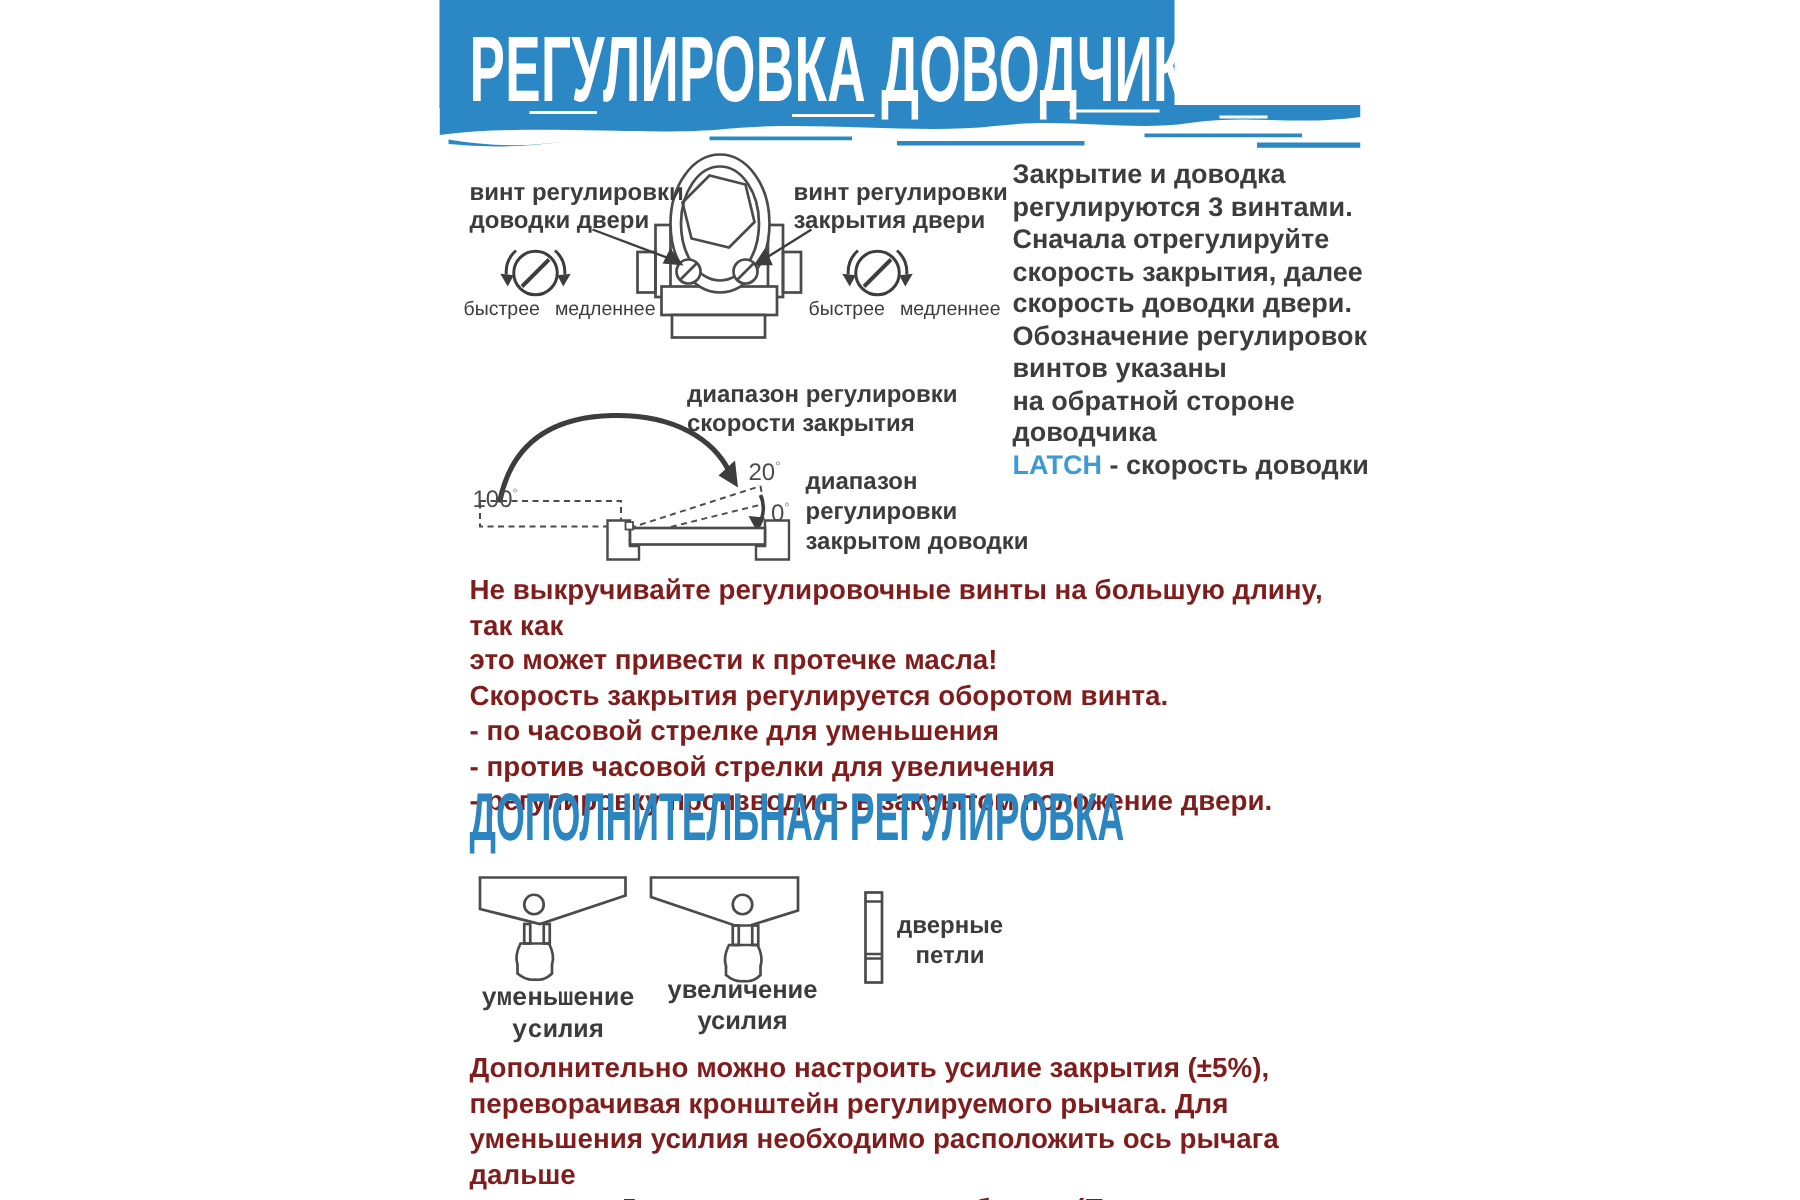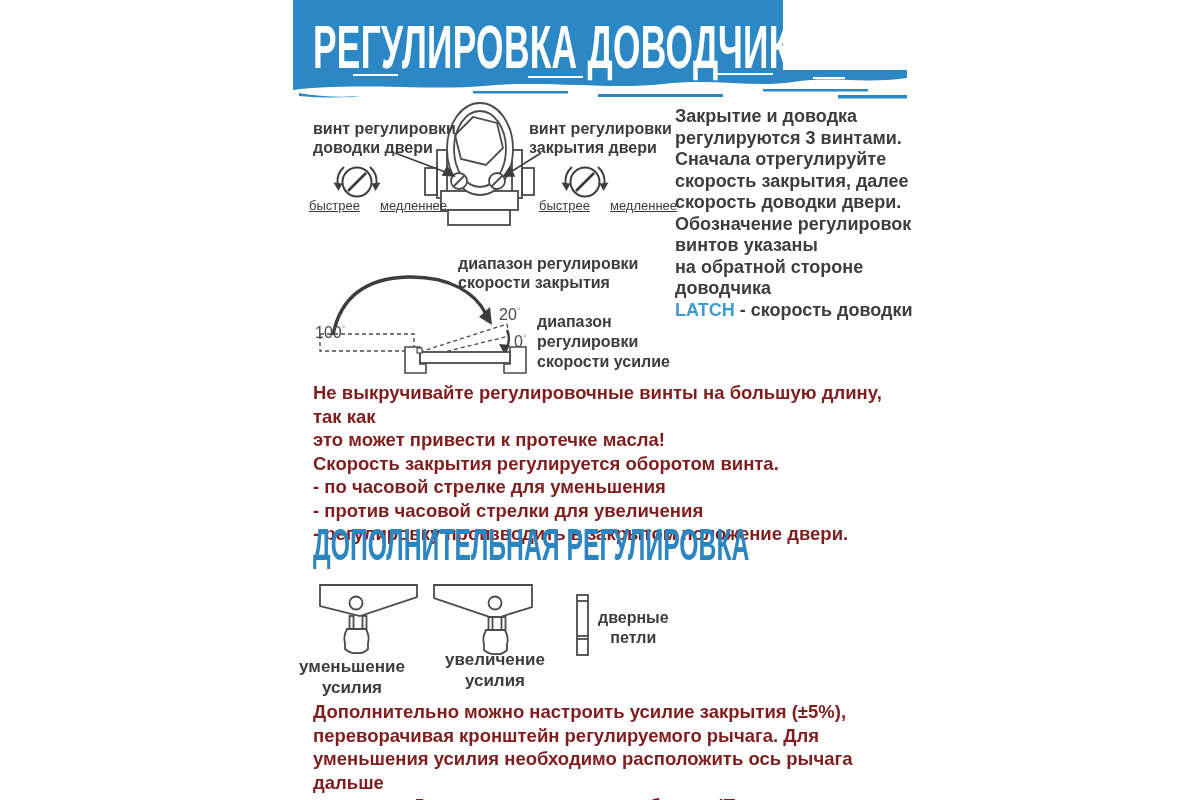--- a/index.html
+++ b/index.html
@@ -16,21 +16,21 @@
          white-space:nowrap;letter-spacing:0.5px;}
 
   
   .fig1{position:absolute;left:293px;top:95px;width:614px;height:150px;}
   .fig2{position:absolute;left:293px;top:248px;width:614px;height:132px;}
   .fig3{position:absolute;left:293px;top:575px;width:614px;height:125px;}
   .fig-svg{position:absolute;left:0;top:0;}
 
   .lbl{position:absolute;font-size:16px;line-height:19px;font-weight:700;color:#3c3c3c;}
   .lbl-sm{position:absolute;font-size:13px;font-weight:400;color:#3c3c3c;}
-  .speed{display:flex;gap:20px;text-decoration:underline;}
+  .speed{display:flex;gap:10px;}
   .deg{position:absolute;font-size:16px;font-weight:400;color:#4a4a4a;}
   .deg sup{font-size:9px;color:#8a8a8a;}
   .fig-cap{position:absolute;font-size:17px;line-height:21px;font-weight:700;
            color:#3c3c3c;text-align:center;}
   .fig-cap-left{text-align:center;font-size:16px;line-height:20px;}
 
   
   .right-panel{position:absolute;left:675px;top:106px;width:250px;
                font-size:18px;line-height:21.5px;font-weight:700;color:#3d3d3d;}
   .term{color:#3e9ad3;}
@@ -143,21 +143,21 @@
       <rect x="127" y="104" width="90" height="11" fill="#ffffff" stroke="#4b4b4b" stroke-width="1.8"></rect>
       <rect x="124" y="100" width="5" height="5" fill="#ffffff" stroke="#4b4b4b" stroke-width="1.2"></rect>
     </svg>
     <div class="lbl ml" style="left:165px;top:6px;">диапазон регулировки
 скорости закрытия</div>
     <div class="deg" style="left:22px;top:76px;"><span>100</span><sup>°</sup></div>
     <div class="deg" style="left:206px;top:58px;"><span>20</span><sup>°</sup></div>
     <div class="deg" style="left:221px;top:85px;"><span>0</span><sup>°</sup></div>
     <div class="lbl ml" style="left:244px;top:64px;font-size:16px;line-height:20px;">диапазон
 регулировки
-скорости усилие</div>
+закрытом доводки</div>
   </div>
 
   <div class="right-panel">
     <div class="ml">Закрытие и доводка
 регулируются 3 винтами.
 Сначала отрегулируйте
 скорость закрытия, далее
 скорость доводки двери.
 Обозначение регулировок
 винтов указаны
@@ -196,21 +196,21 @@
         </g>
 
         <g>
           <rect x="284" y="20" width="11" height="60"></rect>
           <line x1="284" y1="26" x2="295" y2="26"></line>
           <line x1="284" y1="61" x2="295" y2="61"></line>
           <line x1="284" y1="64" x2="295" y2="64"></line>
         </g>
       </g>
     </svg>
-    <div class="fig-cap ml" style="left:4px;top:81px;width:110px;">уменьшение
+    <div class="fig-cap ml" style="left:24px;top:81px;width:110px;font-family:Liberation Mono, monospace;">уменьшение
 усилия</div>
     <div class="fig-cap ml" style="left:147px;top:74px;width:110px;">увеличение
 усилия</div>
     <div class="fig-cap fig-cap-left ml" style="left:305px;top:33px;">дверные
 петли</div>
   </div>
 
   <div class="para bottom-text ml">Дополнительно можно настроить усилие закрытия (±5%),
 переворачивая кронштейн регулируемого рычага. Для
 уменьшения усилия необходимо расположить ось рычага дальше

